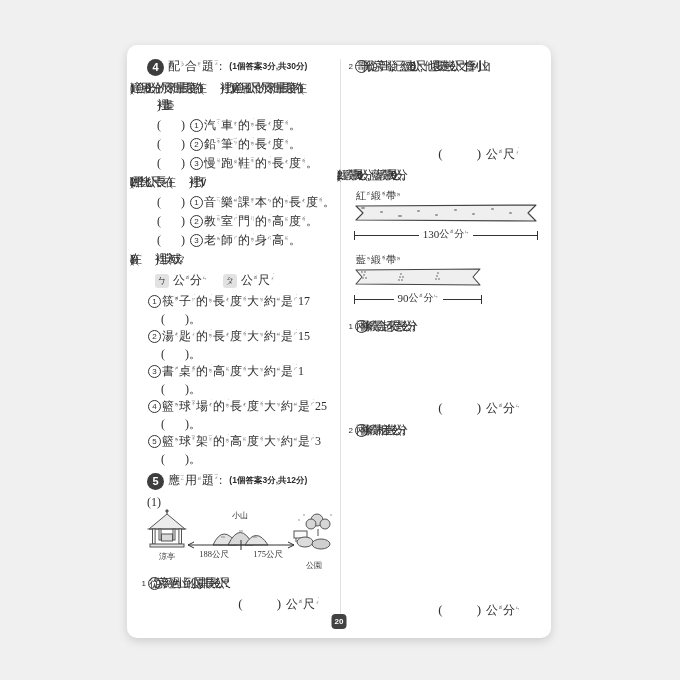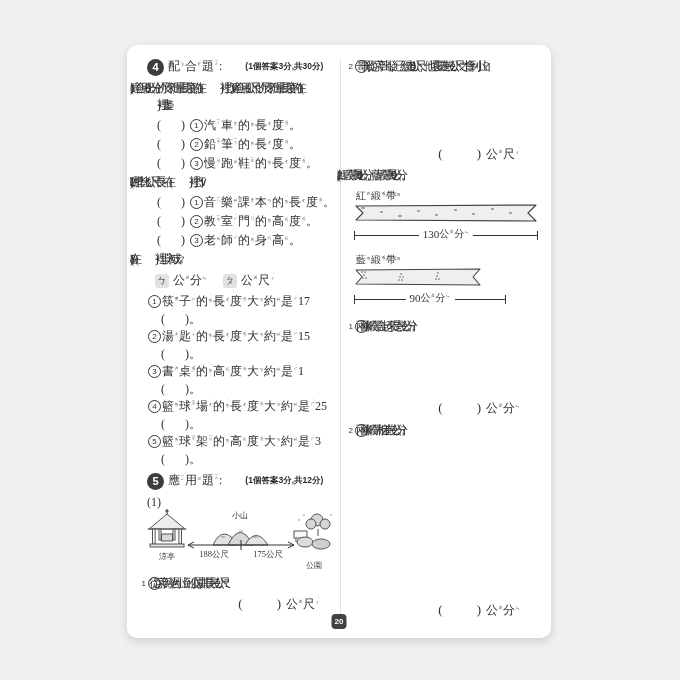--- a/index.html
+++ b/index.html
@@ -19,21 +19,21 @@
   .col-left{left:20px;width:187px;}
   .col-right{left:227px;width:186px;}
 
   
   .qheader{display:flex;align-items:center;margin:0 0 4px 0;white-space:nowrap;}
   .qbadge{
     flex:0 0 auto;width:17px;height:17px;border-radius:50%;background:#3d3d3d;color:#fff;
     display:flex;align-items:center;justify-content:center;
     font-size:11px;font-weight:bold;font-family:"Liberation Sans",sans-serif;margin-right:4px;
   }
-  .qpoints{font-size:8.5px;font-weight:bold;color:#2a2a2a;margin-left:23px;letter-spacing:0;font-family:"Liberation Sans",sans-serif;}
+  .qpoints{font-size:8.5px;font-weight:bold;color:#2a2a2a;margin-left:7px;letter-spacing:0;font-family:"Liberation Sans",sans-serif;}
 
   
   .para{margin:0 0 3px 0;padding-left:17px;text-indent:-17px;line-height:17px;}
   .para.ind13{padding-left:13px;text-indent:-13px;}
   .zi{display:inline-flex;align-items:flex-start;vertical-align:top;}
   .hz{font-size:12px;line-height:16px;}
   .ry{
     writing-mode:vertical-rl;font-size:4.5px;line-height:5px;color:#4a4a4a;
     height:13px;width:5px;overflow:hidden;margin:1px 0 0 0px;letter-spacing:-0.5px;
   }
@@ -843,21 +843,21 @@
         <circle cx="83" cy="9" r="0.9" fill="#8f8f8f"></circle>
         <circle cx="10" cy="8" r="0.9" fill="#8f8f8f"></circle>
         <circle cx="47" cy="7" r="0.9" fill="#8f8f8f"></circle>
         <circle cx="84" cy="6" r="0.9" fill="#8f8f8f"></circle>
         <circle cx="11" cy="5" r="0.9" fill="#8f8f8f"></circle>
         <circle cx="48" cy="13" r="0.9" fill="#8f8f8f"></circle>
         <circle cx="85" cy="12" r="0.9" fill="#8f8f8f"></circle>
         <circle cx="12" cy="11" r="0.9" fill="#8f8f8f"></circle>
         <circle cx="49" cy="10" r="0.9" fill="#8f8f8f"></circle>
       </svg>
-    <div class="meas" style="width:152px;">
+    <div class="meas" style="width:128px;">
       <span class="mtick"></span>
       <span class="mseg"></span>
       <span class="mlabel"><span class="pl">9</span><span class="pl">0</span><span class="zi">
             <span class="hz">公</span>
             <span class="ry">ㄍㄨㄥ</span>
           </span><span class="zi">
             <span class="hz">分</span>
             <span class="ry">ㄈㄣ</span>
           </span></span>
       <span class="mseg"></span>

